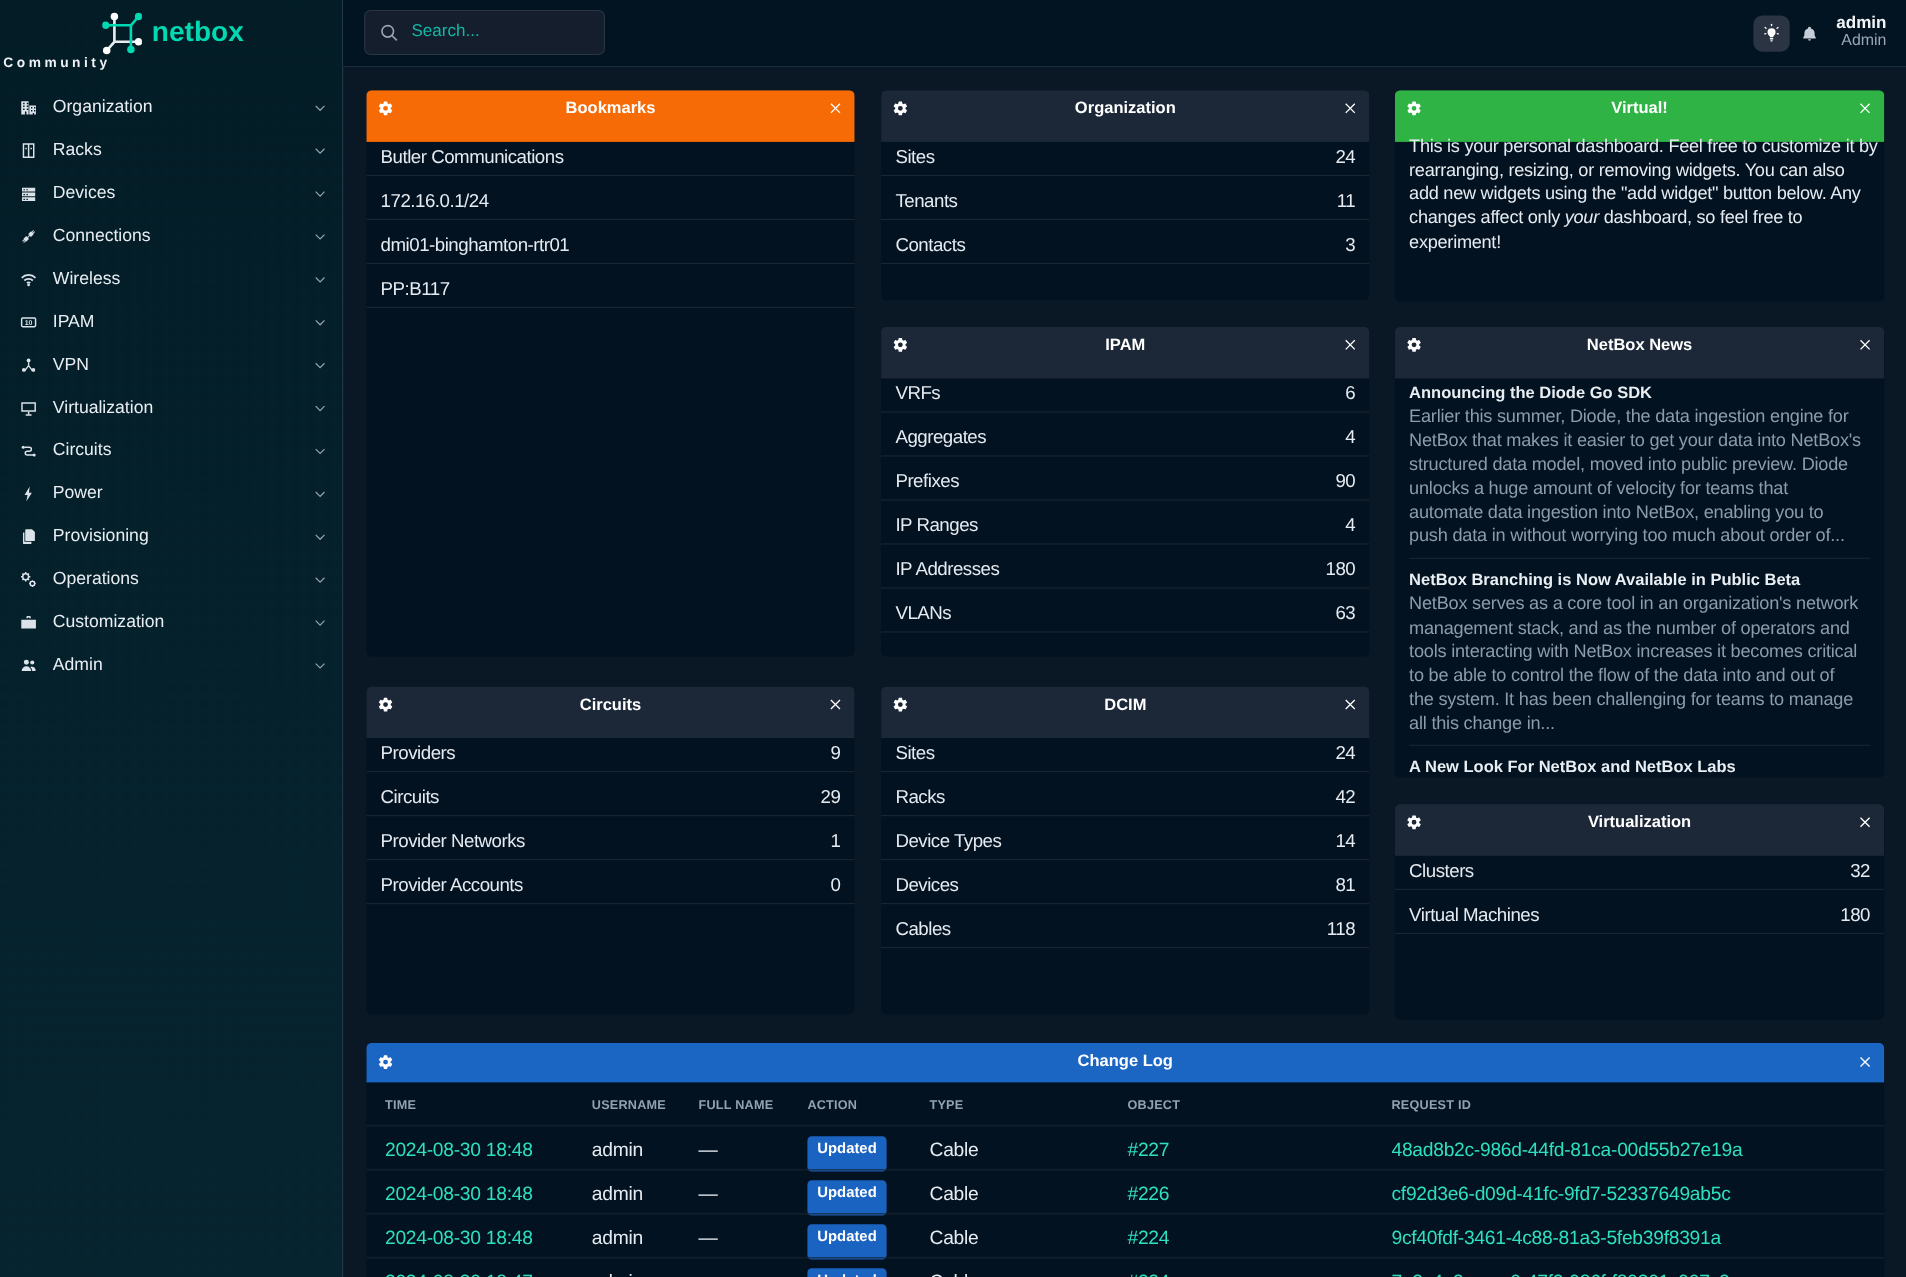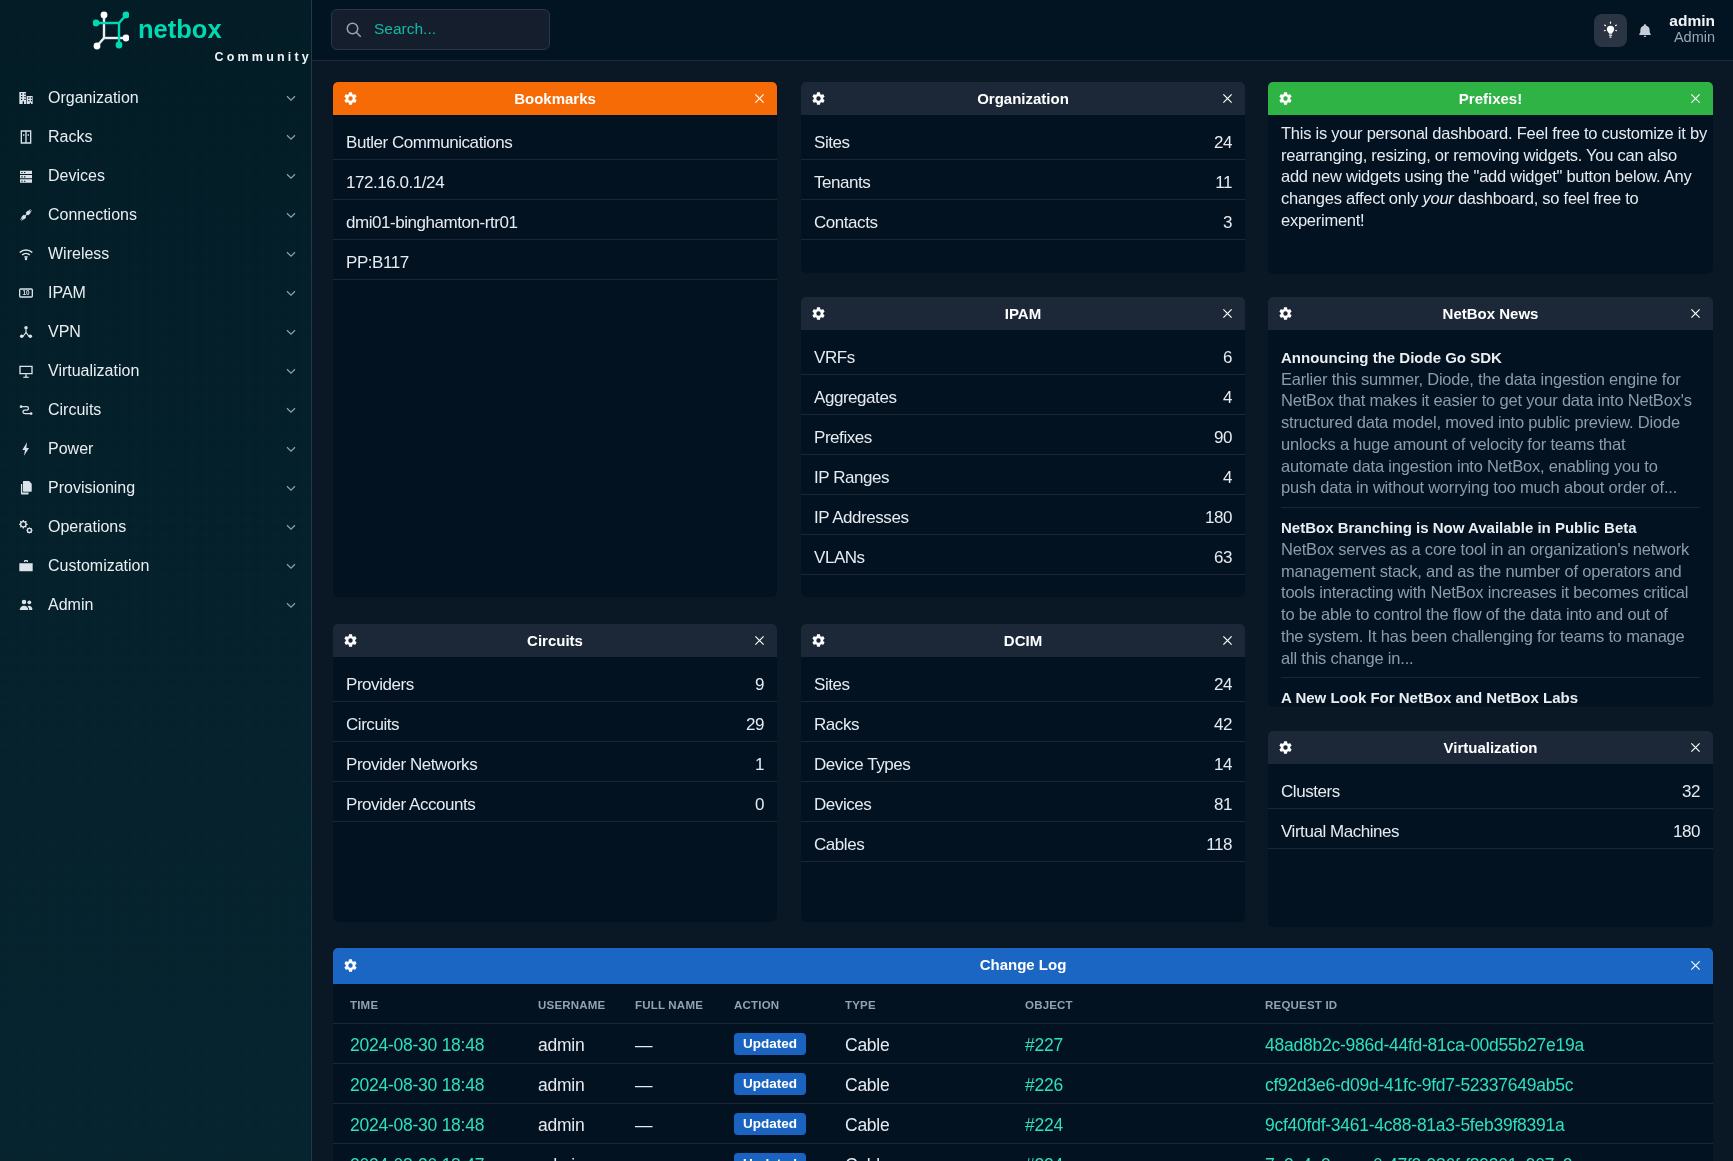--- a/index.html
+++ b/index.html
@@ -2,42 +2,42 @@
 <html><head>
 <meta charset="utf-8">
 <style>
 * { margin:0; padding:0; box-sizing:border-box; -webkit-font-smoothing:antialiased; }
 html,body { width:1733px; height:1161px; overflow:hidden; background:#0a1826; font-family:"Liberation Sans", sans-serif; }
 .abs { position:absolute; }
 
 
 #sidebar { position:absolute; left:0; top:0; width:312px; height:1161px; background-image:repeating-linear-gradient(90deg, rgba(0,0,0,0.03) 0 7px, transparent 7px 14px),repeating-linear-gradient(0deg, rgba(0,0,0,0.025) 0 7px, transparent 7px 14px),linear-gradient(180deg,#031d27 0%,#05232e 60%,#062530 100%); border-right:1px solid #23394a; }
 .logo-text { position:absolute; left:138px; top:15px; font-size:25.5px; font-weight:bold; color:#00d9b2; }
-.community { position:absolute; left:0; top:50px; width:312px; text-align:right; color:#eef2f6; font-size:12.5px; font-weight:bold; letter-spacing:3.2px; text-indent:3px; }
+.community { position:absolute; left:0; top:50px; width:312px; text-align:left; color:#eef2f6; font-size:12.5px; font-weight:bold; letter-spacing:3.2px; text-indent:3px; }
 .menu { position:absolute; top:79px; left:0; width:312px; }
 .mitem { position:relative; height:39px; }
 .micon { position:absolute; left:18px; top:11px; width:16px; height:16px; color:#dbe2e9; }
 .mlabel { position:absolute; left:48px; top:10px; font-size:16px; color:#e9eef3; }
 .mchev { position:absolute; right:15px; top:13px; width:12px; height:12px; color:#97a2b0; }
 
 
 #topbar { position:absolute; left:312px; top:0; width:1421px; height:61px; background:#021321; border-bottom:1px solid #1d2a3a; }
 #search { position:absolute; left:19px; top:9px; width:219px; height:41px; background:#141e2c; border:1px solid #2a3545; border-radius:6px; }
 #search .sicon { position:absolute; left:13px; top:11px; width:18px; height:18px; color:#9aa5b2; }
 #search .stext { position:absolute; left:42px; top:10px; font-size:15.5px; color:#14b8a6; }
 .theme-btn { position:absolute; left:1282px; top:14px; width:33px; height:33px; background:#2a3443; border-radius:8px; }
 .theme-btn svg { position:absolute; left:6px; top:6px; width:21px; height:21px; color:#ffffff; }
 .bell { position:absolute; left:1325px; top:23px; width:16px; height:16px; color:#c4cdd8; }
 .uname { position:absolute; right:18px; top:13px; text-align:right; }
 .uname .n1 { font-size:15.5px; color:#f2f5f8; font-weight:bold; line-height:16px; }
 .uname .n2 { font-size:14.5px; color:#9aa6b5; line-height:16px; }
 
 
 .card { position:absolute; background:#021220; border-radius:5px; overflow:hidden; }
-.chead { position:absolute; left:0; top:0; right:0; height:33px; background:#1c2838; }
+.chead { position:absolute; left:0; top:0; right:0; height:47px; background:#1c2838; }
 .chead .gear { position:absolute; left:10px; top:9px; width:15px; height:15px; color:#ffffff; }
 .chead .title { position:absolute; left:0; right:0; top:8px; text-align:center; font-size:15px; font-weight:bold; color:#ffffff; }
 .chead .x { position:absolute; right:12px; top:11px; width:11px; height:11px; color:#ffffff; }
 .chead.orange { background:#f66b05; }
 .chead.green { background:#2fb344; }
 .chead.blue { background:#1b66c2; }
 .rows { position:absolute; left:0; top:33px; right:0; padding-top:5px; }
 .rw { position:relative; height:40px; border-bottom:1px solid #1b2734; }
 .rw .lt { position:absolute; left:13px; top:13px; font-size:17px; letter-spacing:-0.45px; color:#e6ebf1; }
 .rw .rt { position:absolute; right:13px; top:13px; font-size:17px; letter-spacing:-0.45px; color:#e6ebf1; }
@@ -46,21 +46,21 @@
 .wtext { position:absolute; left:13px; top:41px; font-size:16.5px; letter-spacing:-0.25px; line-height:21.7px; color:#e6ebf1; white-space:nowrap; }
 .nt { position:absolute; left:13px; font-size:15px; font-weight:bold; color:#e9eef3; line-height:22px; white-space:nowrap; }
 .nb { position:absolute; left:13px; font-size:16.5px; letter-spacing:-0.2px; color:#8d9bac; line-height:21.8px; white-space:nowrap; }
 .nbrd { position:absolute; left:13px; right:13px; height:0; border-top:1px solid #1b2734; }
 
 
 .clog-h { position:absolute; top:51px; font-size:11.5px; font-weight:bold; letter-spacing:0.2px; color:#93a1b1;text-align:center; }
 .clog-row { position:absolute; left:0; right:0; height:40px; border-top:1px solid #1b2734; }
 .cv { position:absolute; top:11px; font-size:17.5px; letter-spacing:-0.25px; color:#e6ebf1; }
 .teal { color:#2ee0c0; }
-.badge { position:absolute; top:9px; width:72px; height:22px; background:#1a63c0; border-radius:4px; color:#fff; font-size:13.5px; font-weight:bold; text-align:center; line-height:22px; }
+.badge { position:absolute; top:9px; width:72px; height:32px; background:#1a63c0; border-radius:4px; color:#fff; font-size:13.5px; font-weight:bold; text-align:center; line-height:22px; }
 </style>
 </head>
 <body>
 <div id="sidebar">
   <svg class="abs" style="left:93px;top:11px;" width="36" height="40" viewBox="0 0 36 40">
     <g stroke="#e9eef3" stroke-width="2.4" fill="none">
       <path d="M11 4v23"></path>
         <path d="M11 27h22"></path>
         <path d="M11 27l-7 8"></path>
     </g>
@@ -331,21 +331,21 @@
           <div class="lt">Contacts</div>
           <div class="rt">3</div>
         </div>
       </div>
     </div>
     <div class="card" style="left:1268px;top:82px;width:445px;height:192px;">
     <div class="chead green">
         <svg class="gear" viewBox="0 0 24 24">
           <path fill="currentColor" fill-rule="evenodd" d="M12,15.5A3.5,3.5 0 0,1 8.5,12A3.5,3.5 0 0,1 12,8.5A3.5,3.5 0 0,1 15.5,12A3.5,3.5 0 0,1 12,15.5M19.43,12.97C19.47,12.65 19.5,12.33 19.5,12C19.5,11.67 19.47,11.34 19.43,11L21.54,9.37C21.73,9.22 21.78,8.95 21.66,8.73L19.66,5.27C19.54,5.05 19.27,4.96 19.05,5.05L16.56,6.05C16.04,5.66 15.5,5.32 14.87,5.07L14.5,2.42C14.46,2.18 14.25,2 14,2H10C9.75,2 9.54,2.18 9.5,2.42L9.13,5.07C8.5,5.32 7.96,5.66 7.44,6.05L4.95,5.05C4.73,4.96 4.46,5.05 4.34,5.27L2.34,8.73C2.21,8.95 2.27,9.22 2.46,9.37L4.57,11C4.53,11.34 4.5,11.67 4.5,12C4.5,12.33 4.53,12.65 4.57,12.97L2.46,14.63C2.27,14.78 2.21,15.05 2.34,15.27L4.34,18.73C4.46,18.95 4.73,19.03 4.95,18.95L7.44,17.94C7.96,18.34 8.5,18.68 9.13,18.93L9.5,21.58C9.54,21.82 9.75,22 10,22H14C14.25,22 14.46,21.82 14.5,21.58L14.87,18.93C15.5,18.67 16.04,18.34 16.56,17.94L19.05,18.95C19.27,19.03 19.54,18.95 19.66,18.73L21.66,15.27C21.78,15.05 21.73,14.78 21.54,14.63L19.43,12.97Z"></path>
         </svg>
-        <div class="title">Prefixes!</div>
+        <div class="title">Virtual!</div>
         <svg class="x" viewBox="0 0 24 24" fill="none" stroke="currentColor" stroke-width="2.6">
           <path d="M3 3l18 18M21 3L3 21"></path>
         </svg>
       </div>
     <div class="wtext">This is your personal dashboard. Feel free to customize it by<br>rearranging, resizing, or removing widgets. You can also<br>add new widgets using the "add widget" button below. Any<br>changes affect only <i>your</i> dashboard, so feel free to<br>experiment!</div>
     </div>
     <div class="card" style="left:801px;top:297px;width:444px;height:300px;">
     <div class="chead ">
         <svg class="gear" viewBox="0 0 24 24">
           <path fill="currentColor" fill-rule="evenodd" d="M12,15.5A3.5,3.5 0 0,1 8.5,12A3.5,3.5 0 0,1 12,8.5A3.5,3.5 0 0,1 15.5,12A3.5,3.5 0 0,1 12,15.5M19.43,12.97C19.47,12.65 19.5,12.33 19.5,12C19.5,11.67 19.47,11.34 19.43,11L21.54,9.37C21.73,9.22 21.78,8.95 21.66,8.73L19.66,5.27C19.54,5.05 19.27,4.96 19.05,5.05L16.56,6.05C16.04,5.66 15.5,5.32 14.87,5.07L14.5,2.42C14.46,2.18 14.25,2 14,2H10C9.75,2 9.54,2.18 9.5,2.42L9.13,5.07C8.5,5.32 7.96,5.66 7.44,6.05L4.95,5.05C4.73,4.96 4.46,5.05 4.34,5.27L2.34,8.73C2.21,8.95 2.27,9.22 2.46,9.37L4.57,11C4.53,11.34 4.5,11.67 4.5,12C4.5,12.33 4.53,12.65 4.57,12.97L2.46,14.63C2.27,14.78 2.21,15.05 2.34,15.27L4.34,18.73C4.46,18.95 4.73,19.03 4.95,18.95L7.44,17.94C7.96,18.34 8.5,18.68 9.13,18.93L9.5,21.58C9.54,21.82 9.75,22 10,22H14C14.25,22 14.46,21.82 14.5,21.58L14.87,18.93C15.5,18.67 16.04,18.34 16.56,17.94L19.05,18.95C19.27,19.03 19.54,18.95 19.66,18.73L21.66,15.27C21.78,15.05 21.73,14.78 21.54,14.63L19.43,12.97Z"></path>

